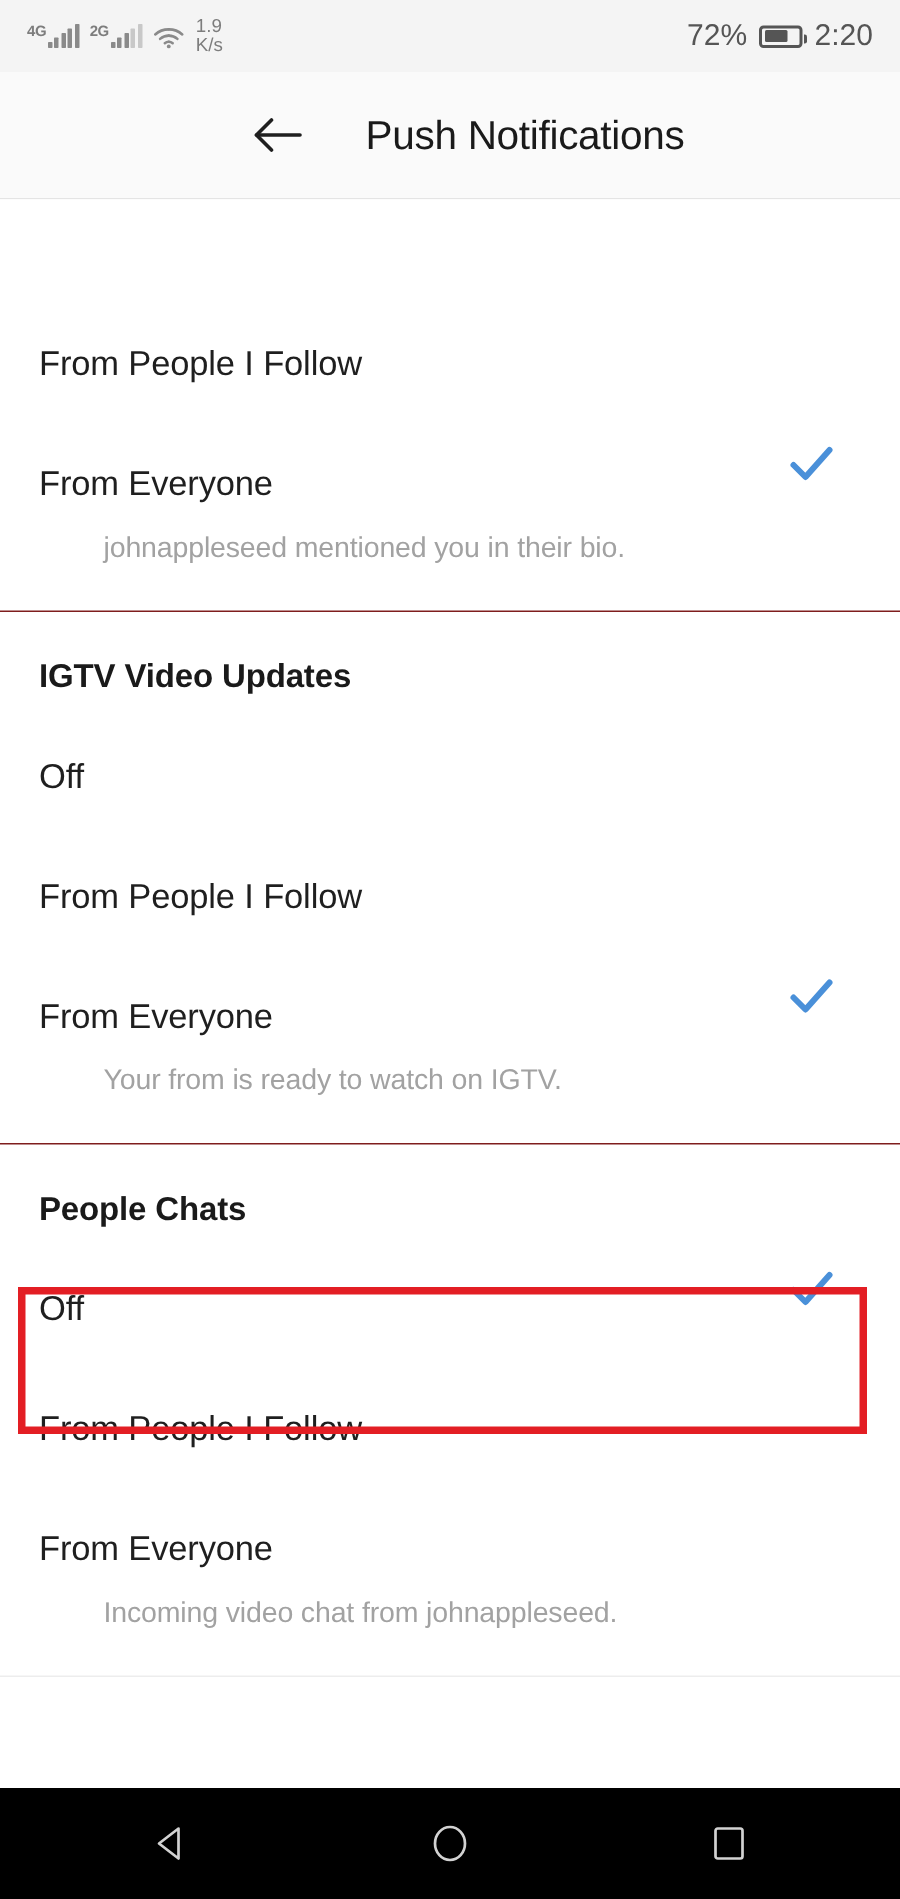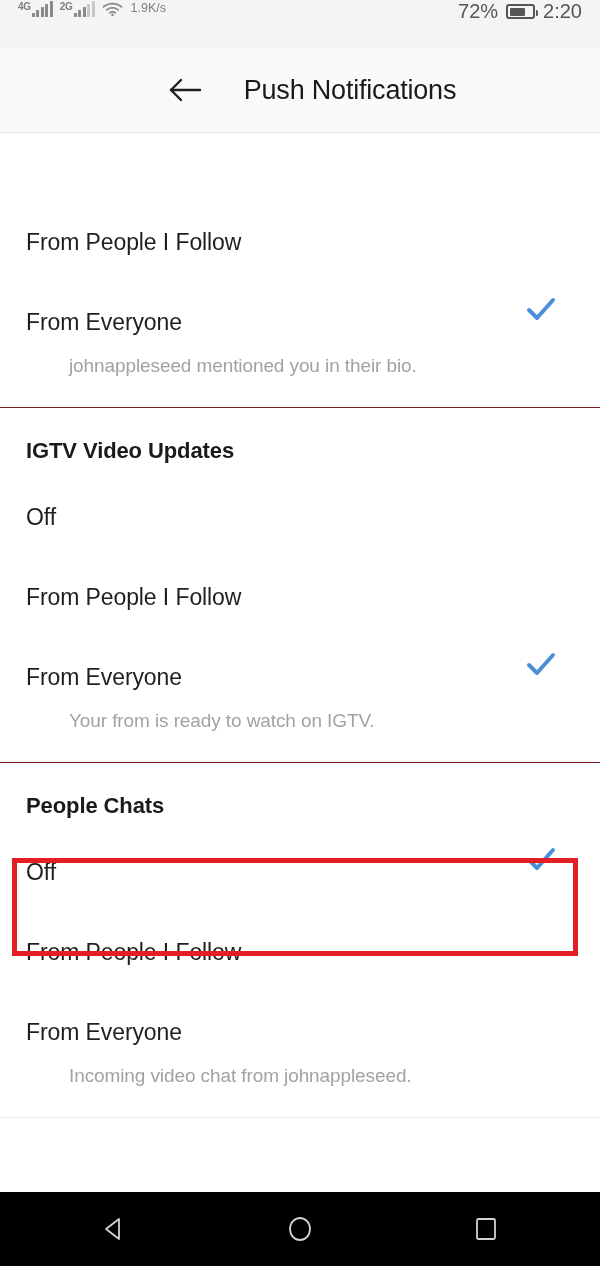--- a/index.html
+++ b/index.html
@@ -20,21 +20,21 @@
   }
 
   
   .status-bar {
     position: absolute;
     top: 0; left: 0;
     width: 600px;
     height: 48px;
     background: #f4f4f4;
     display: flex;
-    align-items: flex-start;
+    align-items: center;
     justify-content: space-between;
     padding: 0 18px;
     box-sizing: border-box;
   }
   .status-left {
     display: flex;
     align-items: center;
     gap: 7px;
   }
   .signal-group {
@@ -68,21 +68,21 @@
   .bars i:nth-child(2) { height: 7px; }
   .bars i:nth-child(3) { height: 10px; }
   .bars i:nth-child(4) { height: 13px; }
   .bars i:nth-child(5) { height: 16px; }
   .bars.dim i:nth-child(4),
   .bars.dim i:nth-child(5) { background: #c8c8c8; }
 
   .wifi-icon { width: 21px; height: 17px; display: block; }
   .rate {
     display: flex;
-    flex-direction: row;
+    flex-direction: column;
     line-height: 1.05;
     font-size: 12.5px;
     color: #7d7d7d;
     margin-left: 1px;
   }
   .status-right {
     display: flex;
     align-items: center;
     gap: 8px;
     font-size: 20px;

